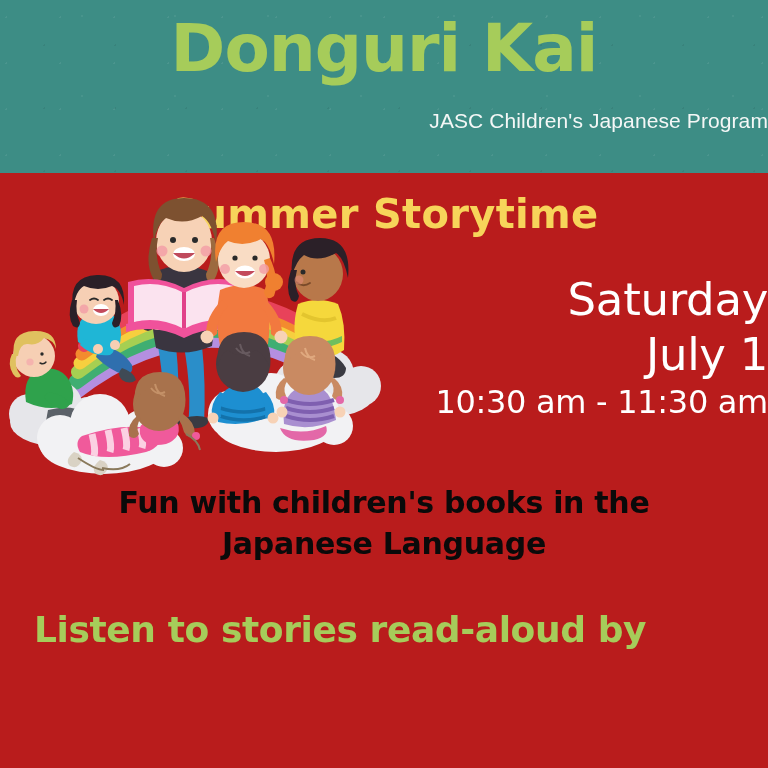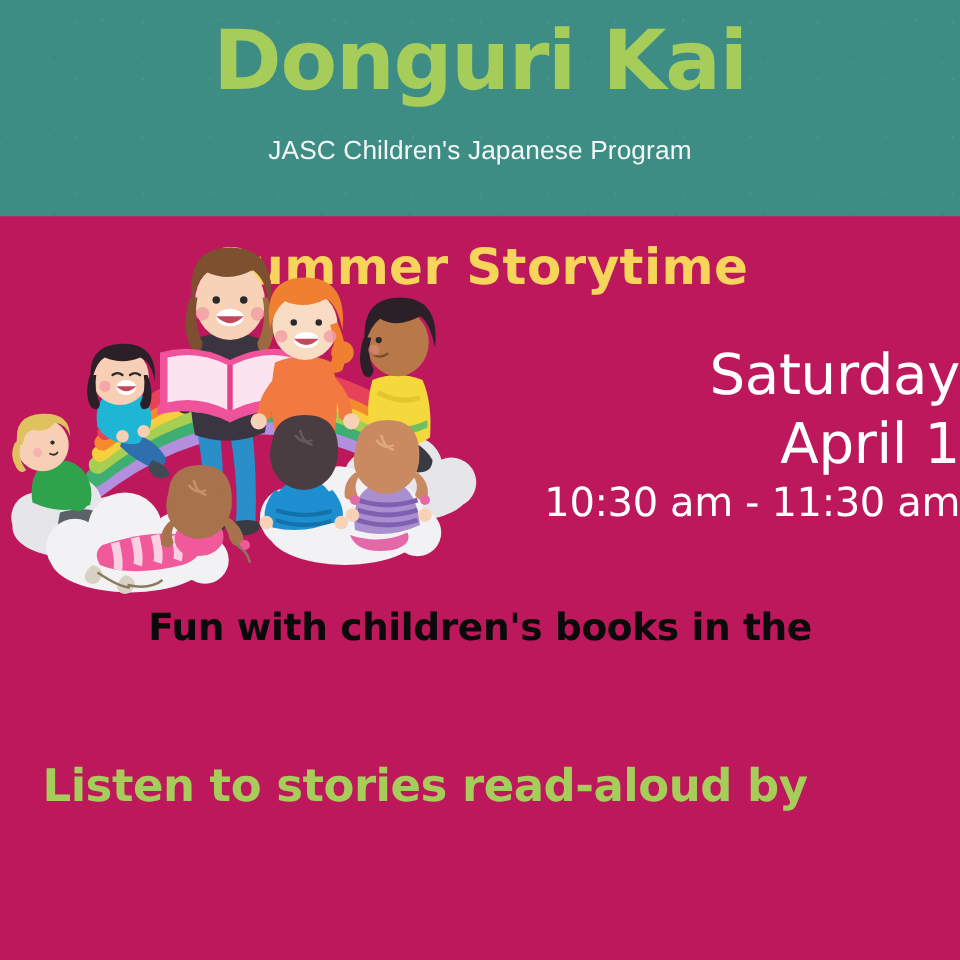--- a/index.html
+++ b/index.html
@@ -1,41 +1,41 @@
 <!DOCTYPE html>
 <html><head>
 <meta charset="utf-8">
 <style>
   html,body{margin:0;padding:0;}
   body{
     width:768px;height:768px;overflow:hidden;
     font-family:"Liberation Sans", sans-serif;
     background:#8b50fb;
   }
-  .poster{position:relative;width:768px;height:768px;overflow:hidden;background:#be185d;}
+  .poster{position:relative;width:768px;height:768px;overflow:hidden;background:#b91c1c;}
 
   
   .header{
     position:absolute;left:0;top:0;width:768px;height:173px;
     background:#3d8d85;
     background-image:
       radial-gradient(circle at 12% 38%, rgba(255,255,255,.07) 0 1px, transparent 1px),
       radial-gradient(circle at 62% 72%, rgba(0,0,0,.07) 0 1px, transparent 1px),
       radial-gradient(circle at 88% 20%, rgba(255,255,255,.06) 0 1px, transparent 1px);
     background-size:54px 46px, 71px 63px, 93px 80px;
     overflow:hidden;
   }
   .brand-title{
     position:absolute;left:0;top:16px;width:768px;text-align:center;
     color:#a6cc5a;
     font-size:66px;font-weight:bold;letter-spacing:-1px;line-height:1;
     font-family:"DejaVu Sans","Liberation Sans",sans-serif;
   }
   .brand-sub{
-    position:absolute;left:0;top:109px;width:768px;text-align:center;
+    position:absolute;left:0;top:109px;width:768px;text-align:right;
     color:#f4f7f6;font-size:21px;font-weight:400;letter-spacing:.1px;
   }
 
   
   .storytime{
     position:absolute;left:0;top:191px;width:768px;text-align:center;
     color:#f7d45a;font-size:40px;font-weight:bold;letter-spacing:.3px;
     font-family:"DejaVu Sans","Liberation Sans",sans-serif;
   }
 
@@ -73,26 +73,27 @@
 
   <div class="header">
     <div class="brand-title">Donguri Kai</div>
     <div class="brand-sub">JASC Children's Japanese Program</div>
   </div>
 
   <div class="storytime">Summer Storytime</div>
 
   <div class="datetime">
     <div class="l1">Saturday</div>
-    <div class="l2">April 1</div>
+    <div class="l2">July 1</div>
     <div class="l3">10:30 am - 11:30 am</div>
   </div>
 
   <div class="desc">
     <div>Fun with children's books in the</div>
+    <div>Japanese Language</div>
   </div>
 
   <div class="cta">
     <div>Listen to stories read-aloud by</div>
   </div>
 
   <div class="illo">
     <svg viewBox="0 0 400 290" xmlns="http://www.w3.org/2000/svg">
       <defs>
 

